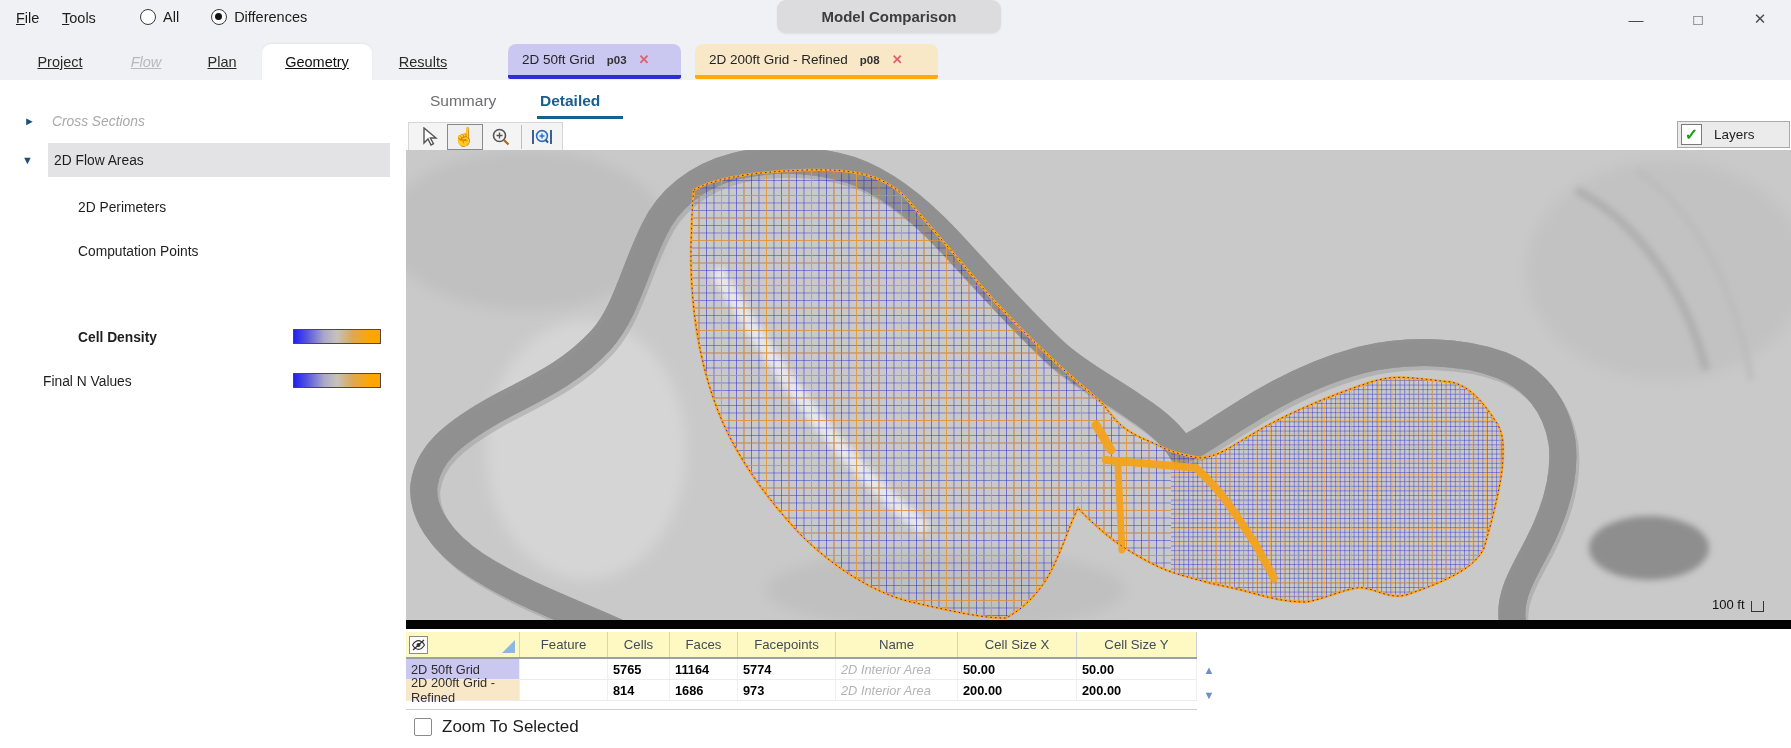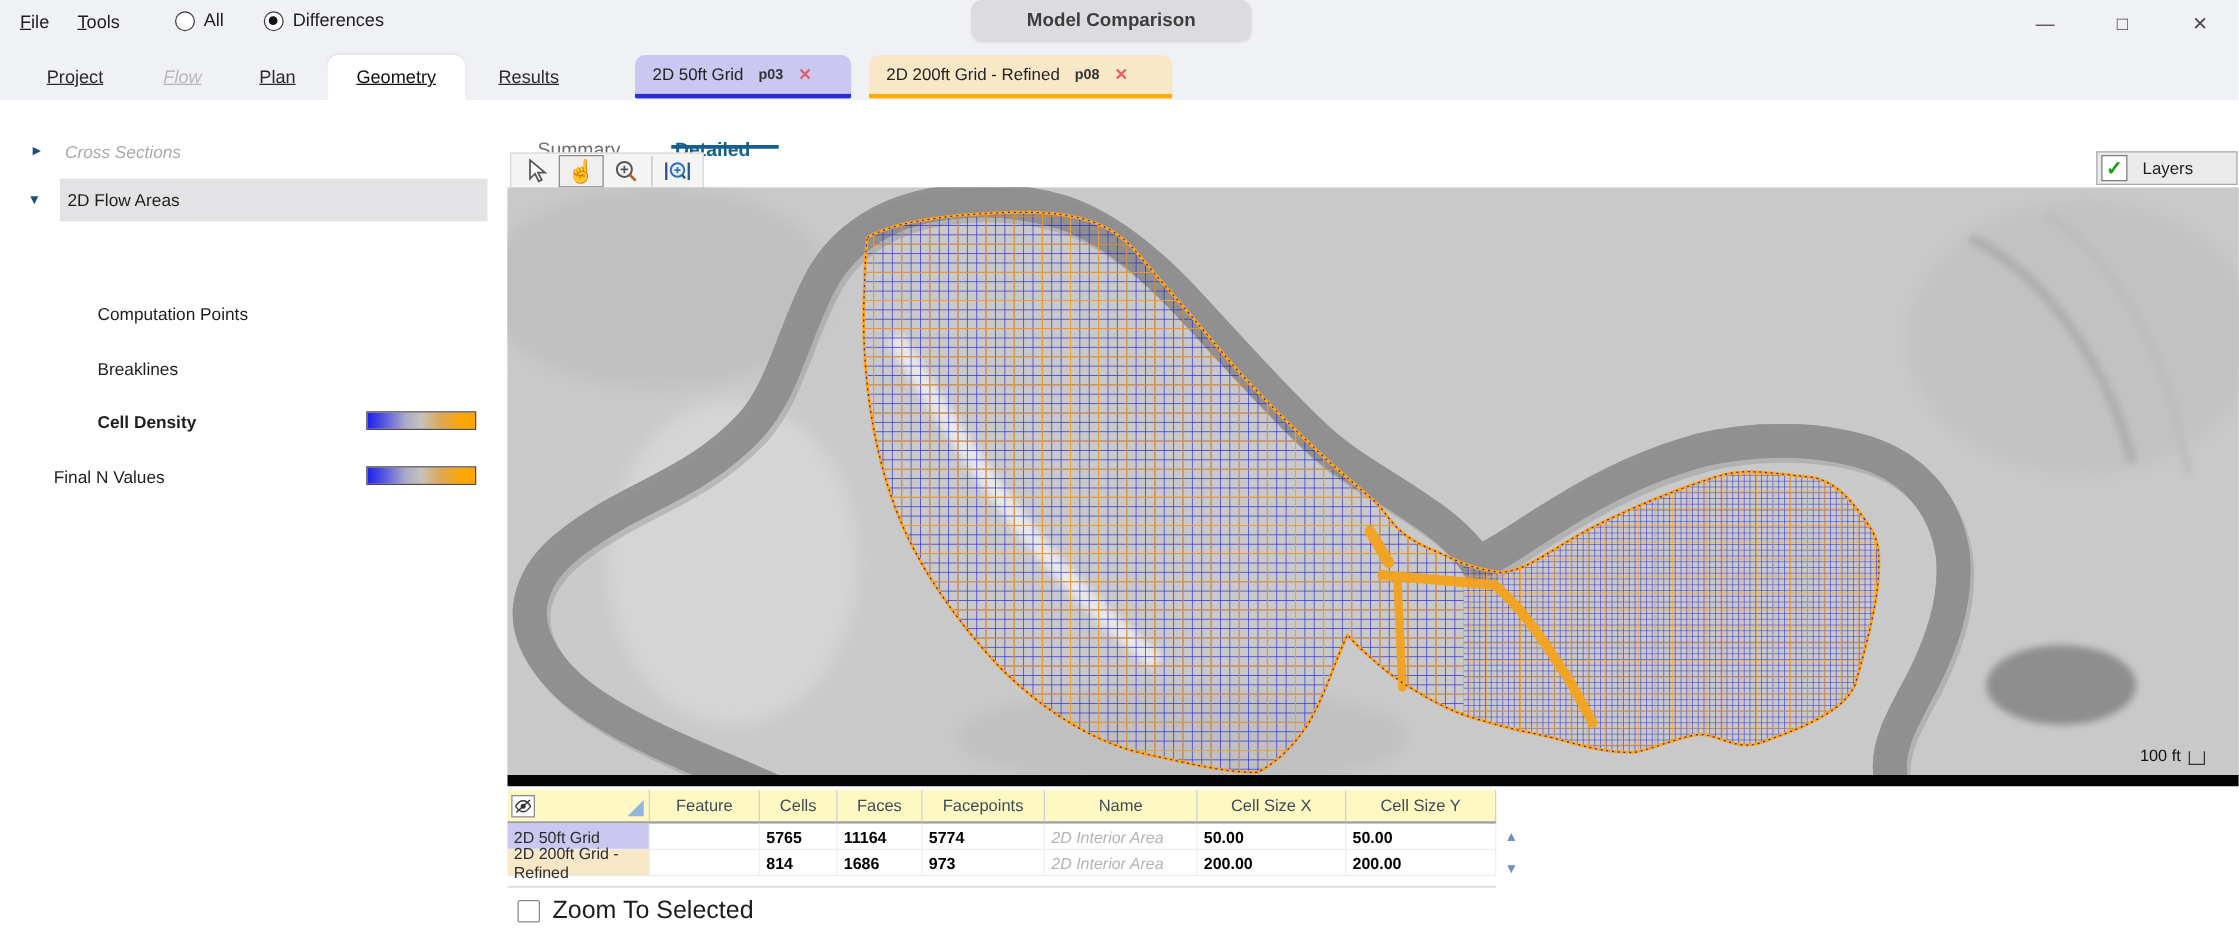--- a/index.html
+++ b/index.html
@@ -34,21 +34,21 @@
   .sidebar { position:absolute; left:0; top:80px; width:406px; height:668px; background:#fff; }
   .side-row { position:absolute; left:0; width:406px; height:34px; display:flex; align-items:center; font-size:13.8px; color:#1e1e1e; }
   .side-row .caret { position:absolute; left:24px; font-size:11px; color:#1f4e79; }
   .side-row .lbl { position:absolute; left:52px; }
   .side-row.disabled .lbl { color:#a9a9ad; font-style:italic; }
   .side-row.selected::before { content:""; position:absolute; left:48px; top:0; width:342px; height:34px; background:#e3e3e5; }
   .side-row .lbl, .side-row .caret { z-index:1; }
   .grad-bar { position:absolute; left:293px; width:88px; height:15px; border:1px solid #4a4a4a; background:linear-gradient(90deg,#2020f0 0%,#5555e0 15%,#aaa8c9 35%,#c6c2ba 50%,#dca855 68%,#ffa502 88%,#ffa502 100%); }
 
   
-  .view-tab { position:absolute; top:92px; font-size:15.5px;margin-top:20px; }
+  .view-tab { position:absolute; top:92px; font-size:15.5px; }
   .view-tab.summary { left:430px; color:#6e6e72; }
   .view-tab.detailed { left:540px; color:#16608f; font-weight:700; }
   .view-underline { position:absolute; left:537px; top:116px; width:86px; height:3px; background:#16608f; }
 
   
   .map-toolbar { position:absolute; left:408px; top:122px; height:30px; display:flex; align-items:center; background:#f4f4f4; border:1px solid #d6d6d6; padding:0 2px; }
   .tool-btn { width:36px; height:26px; display:flex; align-items:center; justify-content:center; }
   .tool-btn.active { border:1.5px solid #8a8a8a; background:#efefef; }
   .tool-sep { width:1px; height:24px; background:#bdbdbd; margin:0 2px; }
   .layers-btn { position:absolute; left:1677px; top:121px; width:113px; height:27px; background:#ebebeb; border:1px solid #a9a9a9; display:flex; align-items:center; gap:12px; padding:0 3px; }
@@ -77,21 +77,21 @@
   .num { font-weight:700; color:#000; }
   .area-name { font-style:italic; color:#b4b4b4; }
   .gt-row.r1 .c0 { background:#cac7f1; }
   .gt-row.r2 .c0 { background:#f8e8c7; }
   .tbl-scroll { position:absolute; left:1200px; top:662px; display:flex; flex-direction:column; gap:10px; }
   .scr-btn { width:18px; height:15px; display:flex; align-items:center; justify-content:center; font-size:11px; color:#6f8fc8; }
   .tbl-footline { position:absolute; left:406px; top:709px; width:791px; height:1px; background:#cfcfcf; }
 
   .zoom-sel { position:absolute; left:414px; top:717px; display:flex; align-items:center; gap:10px; }
   .zoom-sel .box { width:18px; height:18px; border:1.6px solid #8a8a8a; border-radius:2px; background:#fff; }
-  .zoom-sel .lbl { font-size:20px; color:#1c1c1c; }
+  .zoom-sel .lbl { font-size:17px; color:#1c1c1c; }
 </style>
 </head>
 <body>
 
 <div class="window">
 
   <div class="topstrip">
     <div class="menu-item" style="left:16px;"><u>F</u><span style="display:inline"></span><span></span>ile</div>
     <div class="menu-item" style="left:62px;"><u>T</u>ools</div>
 
@@ -136,25 +136,25 @@
 
   <div class="sidebar">
     <div class="side-row disabled" style="top:24px;">
       <span class="caret">►</span>
       <span class="lbl">Cross Sections</span>
     </div>
     <div class="side-row selected" style="top:63px;">
       <span class="caret" style="left:22px;">▼</span>
       <span class="lbl" style="left:54px;">2D Flow Areas</span>
     </div>
+    <div class="side-row" style="top:110px;">
+      <span class="lbl" style="left:78px;">2D Perimeters</span>
+    </div>
     <div class="side-row" style="top:154px;">
       <span class="lbl" style="left:78px;">Computation Points</span>
-    </div>
-    <div class="side-row" style="top:198px;">
-      <span class="lbl" style="left:78px;">Breaklines</span>
     </div>
     <div class="side-row" style="top:240px;">
       <span class="lbl" style="left:78px;font-weight:bold;">Cell Density</span>
       <span class="grad-bar" style="top:9px;"></span>
     </div>
     <div class="side-row" style="top:284px;">
       <span class="lbl" style="left:43px;">Final N Values</span>
       <span class="grad-bar" style="top:9px;"></span>
     </div>
   </div>

